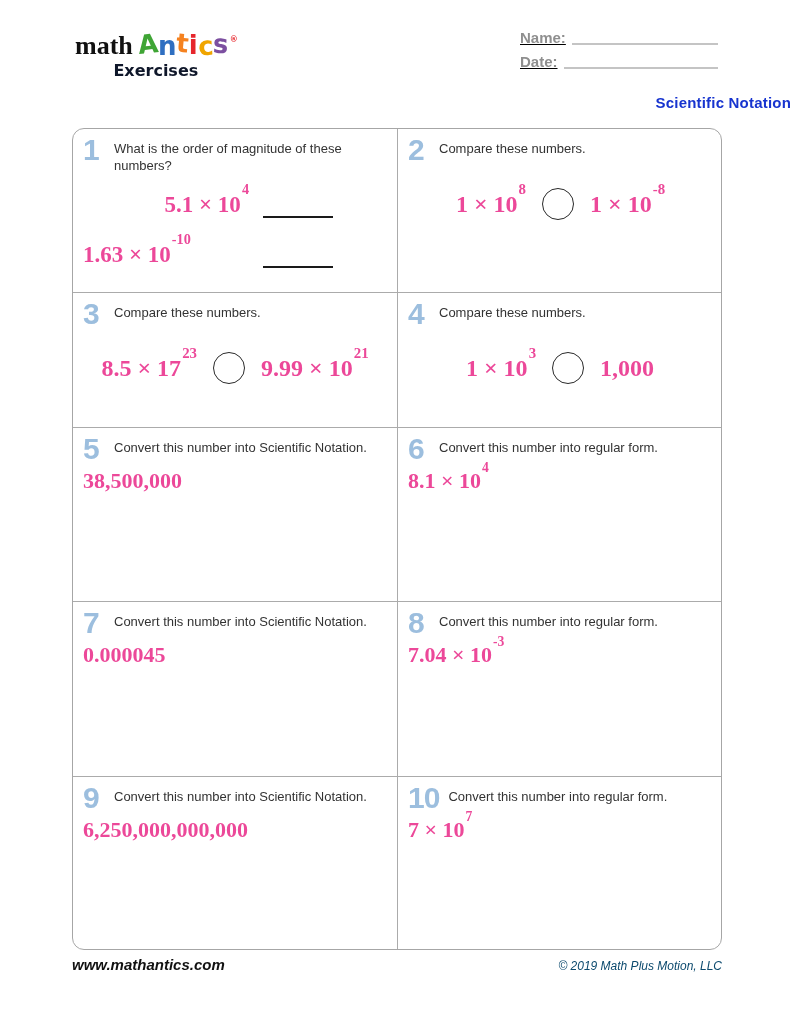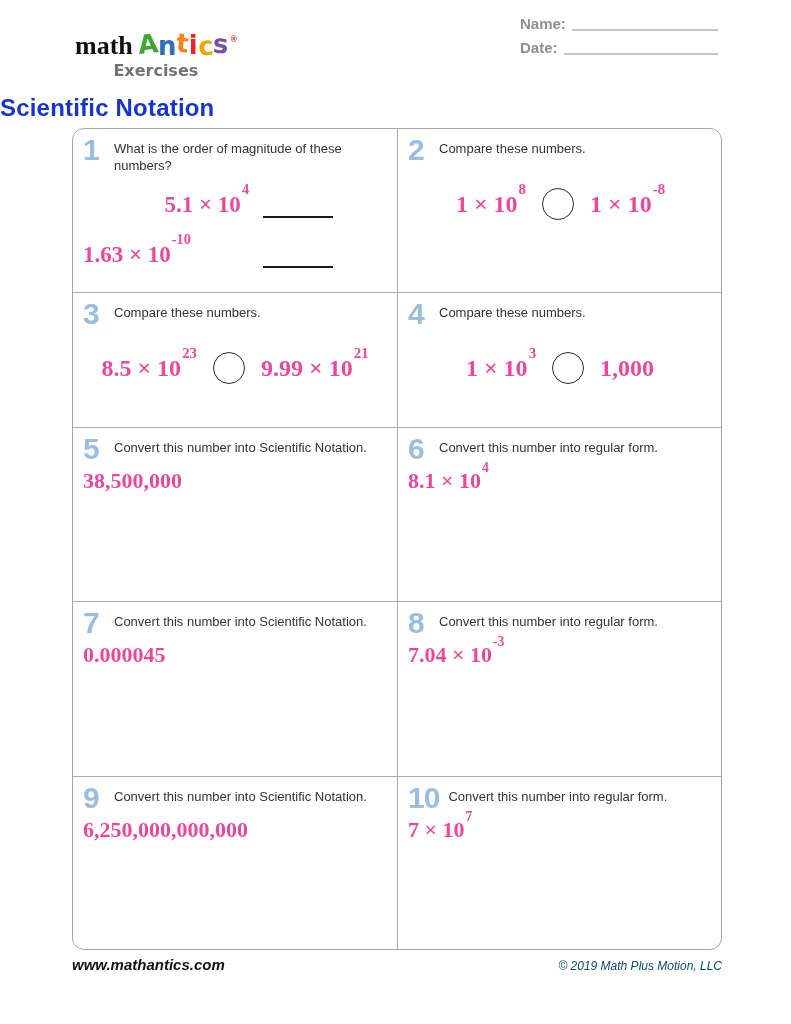--- a/index.html
+++ b/index.html
@@ -21,29 +21,29 @@
   .logo-math{color:#111;font-family:Liberation Serif, serif;}
   .logo-antics{margin-left:5px;display:inline-block;}
   .logo-antics .logo-letter{display:inline-block;}
   .logo-antics .logo-letter:nth-child(1){transform:rotate(-6deg) translateY(-1px);}
   .logo-antics .logo-letter:nth-child(2){transform:translateY(1px);}
   .logo-antics .logo-letter:nth-child(3){transform:rotate(5deg) translateY(-2px);}
   .logo-antics .logo-letter:nth-child(4){transform:translateY(0px);}
   .logo-antics .logo-letter:nth-child(5){transform:rotate(-4deg) translateY(1px);}
   .logo-antics .logo-letter:nth-child(6){transform:rotate(3deg) translateY(-1px);}
   .logo-reg{font-size:8px;color:#e6262c;position:relative;top:-12px;left:1px;}
-  .logo-sub{font-family:"DejaVu Sans",sans-serif;font-weight:bold;font-size:16px;color:#737373;margin-top:0px;}
-
-  .name-date{position:absolute;left:520px;top:16px;width:198px;}
+  .logo-sub{font-family:"DejaVu Sans",sans-serif;font-weight:bold;font-size:16px;color:#0f172a;margin-top:0px;}
+
+  .name-date{position:absolute;left:520px;top:30px;width:198px;text-decoration:underline;}
   .nd-row{display:flex;align-items:flex-end;margin-bottom:9px;}
   .nd-label{font-weight:bold;font-size:15px;color:var(--label-gray);margin-right:6px;line-height:1;}
   .nd-line{flex:1;border-bottom:2px solid #c4c4c4;height:14px;}
 
-  .title{position:absolute;left:0;right:0;top:94px;text-align:left;
-    font-weight:bold;font-size:24px;color:var(--title-blue);letter-spacing:0.2px;}
+  .title{position:absolute;left:0;right:0;top:94px;text-align:right;
+    font-weight:bold;font-size:15px;color:var(--title-blue);letter-spacing:0.2px;}
 
   
   .grid{
     position:absolute;left:72px;top:128px;width:650px;height:822px;
     border:1px solid #a6a6a6;border-radius:12px;overflow:hidden;background:#fff;
     display:grid;grid-template-columns:325px 325px;
     grid-template-rows:164px 135px 174px 175px 172px;
   }
   .cell{position:relative;padding:10px 10px;}
   .cell.br{border-right:1px solid var(--line-gray);}
@@ -131,21 +131,21 @@
         <span class="math"><span>1 × 10</span><sup class="exp">-8</sup></span>
       </div>
     </div>
 
     <div class="cell br bb">
       <div class="q-head">
         <span class="q-num">3</span>
         <span class="q-prompt">Compare these numbers.</span>
       </div>
       <div class="cmp-row">
-        <span class="math"><span>8.5 × 10</span><sup class="exp">23</sup></span>
+        <span class="math"><span>8.5 × 17</span><sup class="exp">23</sup></span>
         <span class="circle"></span>
         <span class="math"><span>9.99 × 10</span><sup class="exp">21</sup></span>
       </div>
     </div>
 
     <div class="cell bb">
       <div class="q-head">
         <span class="q-num">4</span>
         <span class="q-prompt">Compare these numbers.</span>
       </div>

